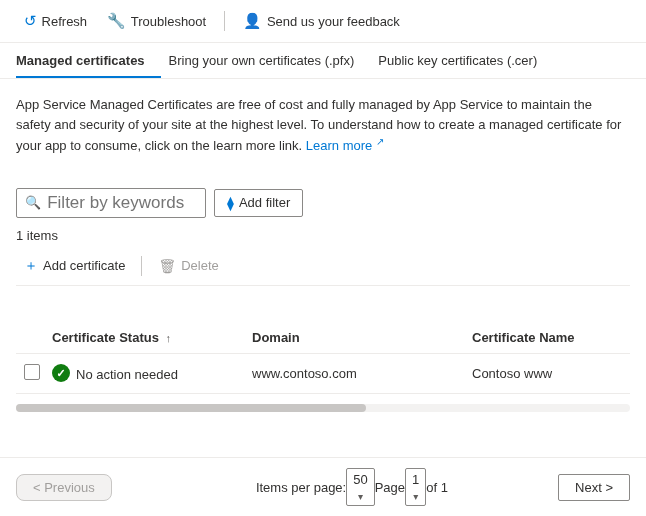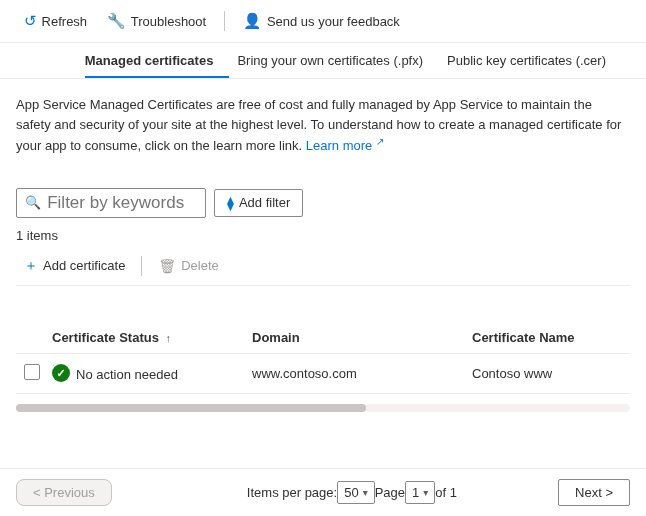--- a/index.html
+++ b/index.html
@@ -40,21 +40,20 @@
       background: #c8c6c4;
       margin: 0 6px;
     }
 
     
     .tabs {
       display: flex;
       align-items: flex-end;
       padding: 0 16px;
       border-bottom: 1px solid #edebe9;
-      justify-content: flex-end;
     }
     .tab {
       padding: 10px 16px 8px 0;
       margin-right: 8px;
       cursor: pointer;
       font-size: 13px;
       color: #323130;
       border-bottom: 2px solid transparent;
       white-space: nowrap;
     }
@@ -286,20 +285,21 @@
     .per-page-select, .page-select {
       display: flex;
       align-items: center;
       border: 1px solid #8a8886;
       border-radius: 2px;
       padding: 3px 6px;
       gap: 4px;
       cursor: pointer;
       background: #fff;
       font-size: 13px;
+      flex-direction: column;
     }
     .chevron-down { font-size: 10px; color: #605e5c; }
 
     
     .ext-link { font-size: 10px; vertical-align: super; }
   </style>
 </head>
 <body>
 
 <div class="toolbar">

